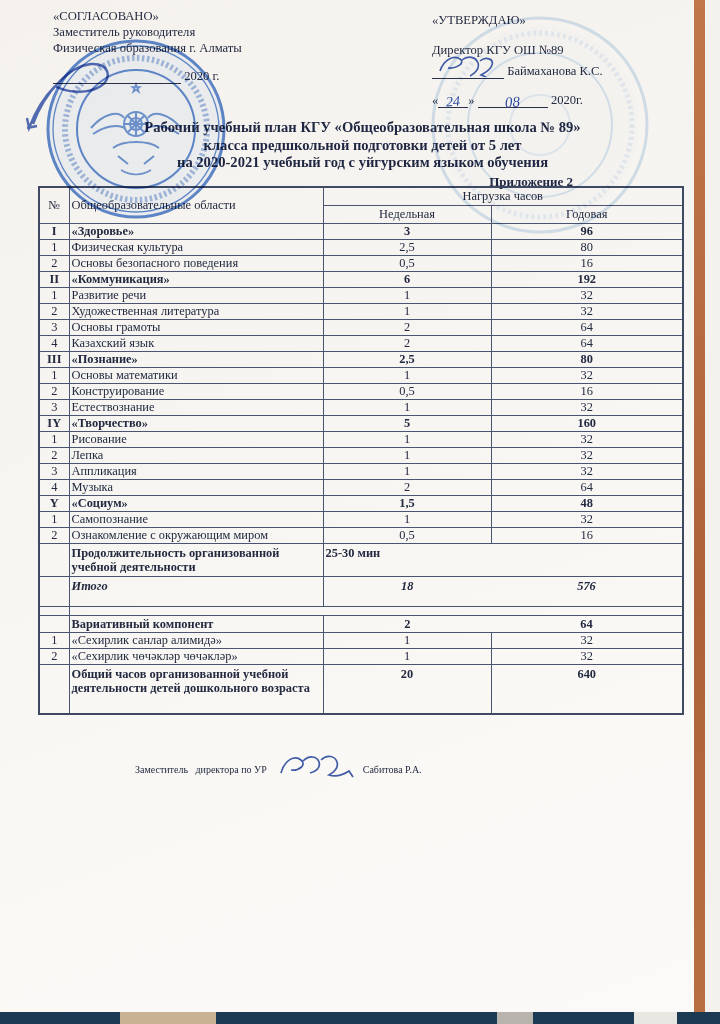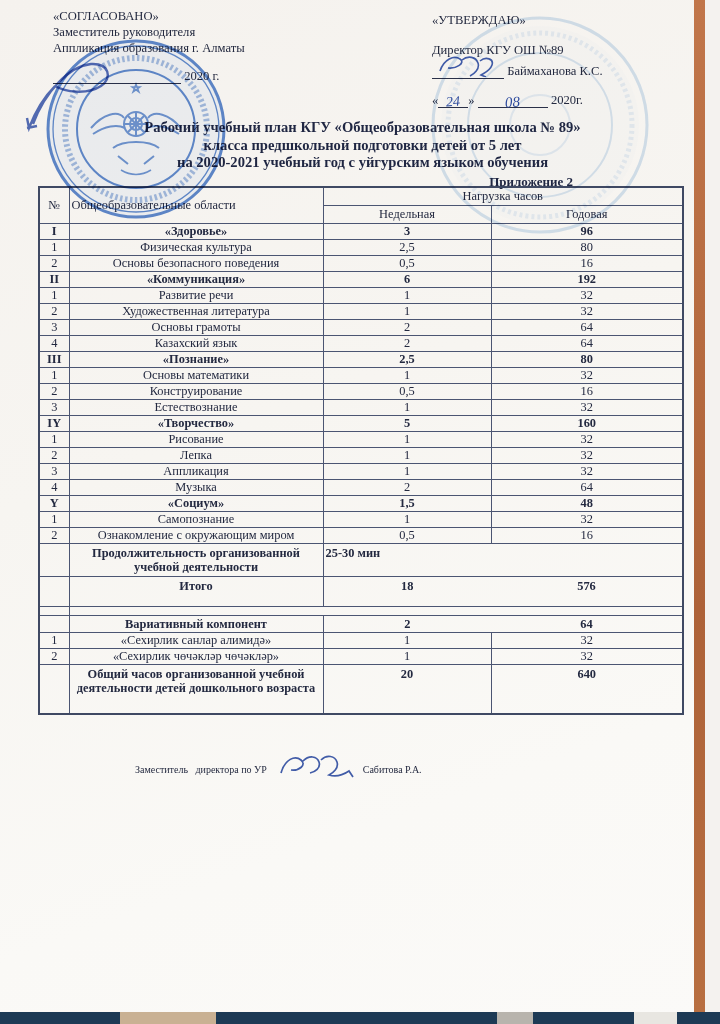--- a/index.html
+++ b/index.html
@@ -26,40 +26,40 @@
   .stamp { position:absolute; mix-blend-mode:multiply; z-index:3; pointer-events:none; }
   
   .title-block { position:absolute; left:40px; top:119px; width:645px; text-align:center; font-weight:bold; font-size:14.6px; line-height:17.5px; color:#1f2642; z-index:2; }
   .annex { text-align:right; padding-right:112px; font-size:13px; margin-top:1px; }
   
   table.plan { position:absolute; left:38px; top:186px; width:644px; border-collapse:collapse; table-layout:fixed; font-size:12.4px; color:#232940; z-index:2; background:transparent; border:2px solid #3f4963; }
   table.plan td, table.plan th { border:1.5px solid #4b5572; padding:0 2px; line-height:14px; font-weight:normal; overflow:hidden; }
   th.h { font-weight:bold; text-align:center; }
   th.h-area { text-align:left; padding-left:6px; }
   .c-num { text-align:center; }
-  .c-label { text-align:center; padding-left:6px; }
+  .c-label { text-align:left; padding-left:6px; }
   .c-val { text-align:center; }
   tr.section td, tr.duration td, tr.total td, tr.variative td, tr.grand td { font-weight:bold; }
   tr.total td, tr.grand td, tr.duration td { vertical-align:top; padding-top:2px; }
   .no-right { border-right:none !important; }
   .no-left { border-left:none !important; }
   .dur-val { text-align:left; padding-left:14px; }
   
   .footer { position:absolute; left:135px; top:745px; font-size:10px; z-index:2; white-space:pre; display:flex; align-items:flex-end; }
   .footer .fsig { position:relative; top:6px; margin:0 4px 0 10px; }
 </style>
 </head>
 <body>
 
 <div class="page">
 
   <div class="hdr-left">
     <div>«СОГЛАСОВАНО»</div>
     <div>Заместитель руководителя</div>
-    <div>Аппликация образования г. Алматы</div>
+    <div>Физическая образования г. Алматы</div>
     <div style="margin-top:12px;">
       <span class="uline" style="width:128px;"></span>
       <span>2020 г.</span>
     </div>
   </div>
 
   <div class="hdr-right">
     <div>«УТВЕРЖДАЮ»</div>
     <div style="margin-top:14px;">Директор КГУ ОШ №89</div>
     <div style="margin-top:5px;" class="sigline">
@@ -251,21 +251,21 @@
           <td class="c-num">2</td>
           <td class="c-label">Ознакомление с окружающим миром</td>
           <td class="c-val">0,5</td>
           <td class="c-val">16</td>
         </tr>
         <tr class="duration" style="height: 33px;">
           <td class="c-num"></td>
           <td class="c-label">Продолжительность организованной учебной деятельности</td>
           <td class="dur-val" colspan="2">25-30 мин</td>
         </tr>
-        <tr class="total" style="height: 30px;">
+        <tr class="total" style="height: 30px; font-style: italic;">
           <td class="c-num"></td>
           <td class="c-label">Итого</td>
           <td class="c-val no-right">18</td>
           <td class="c-val no-left">576</td>
         </tr>
         <tr class="spacer" style="height: 9px;">
           <td class="c-num"></td>
           <td class="c-label" colspan="3"></td>
         </tr>
         <tr class="variative" style="height: 17px;">

